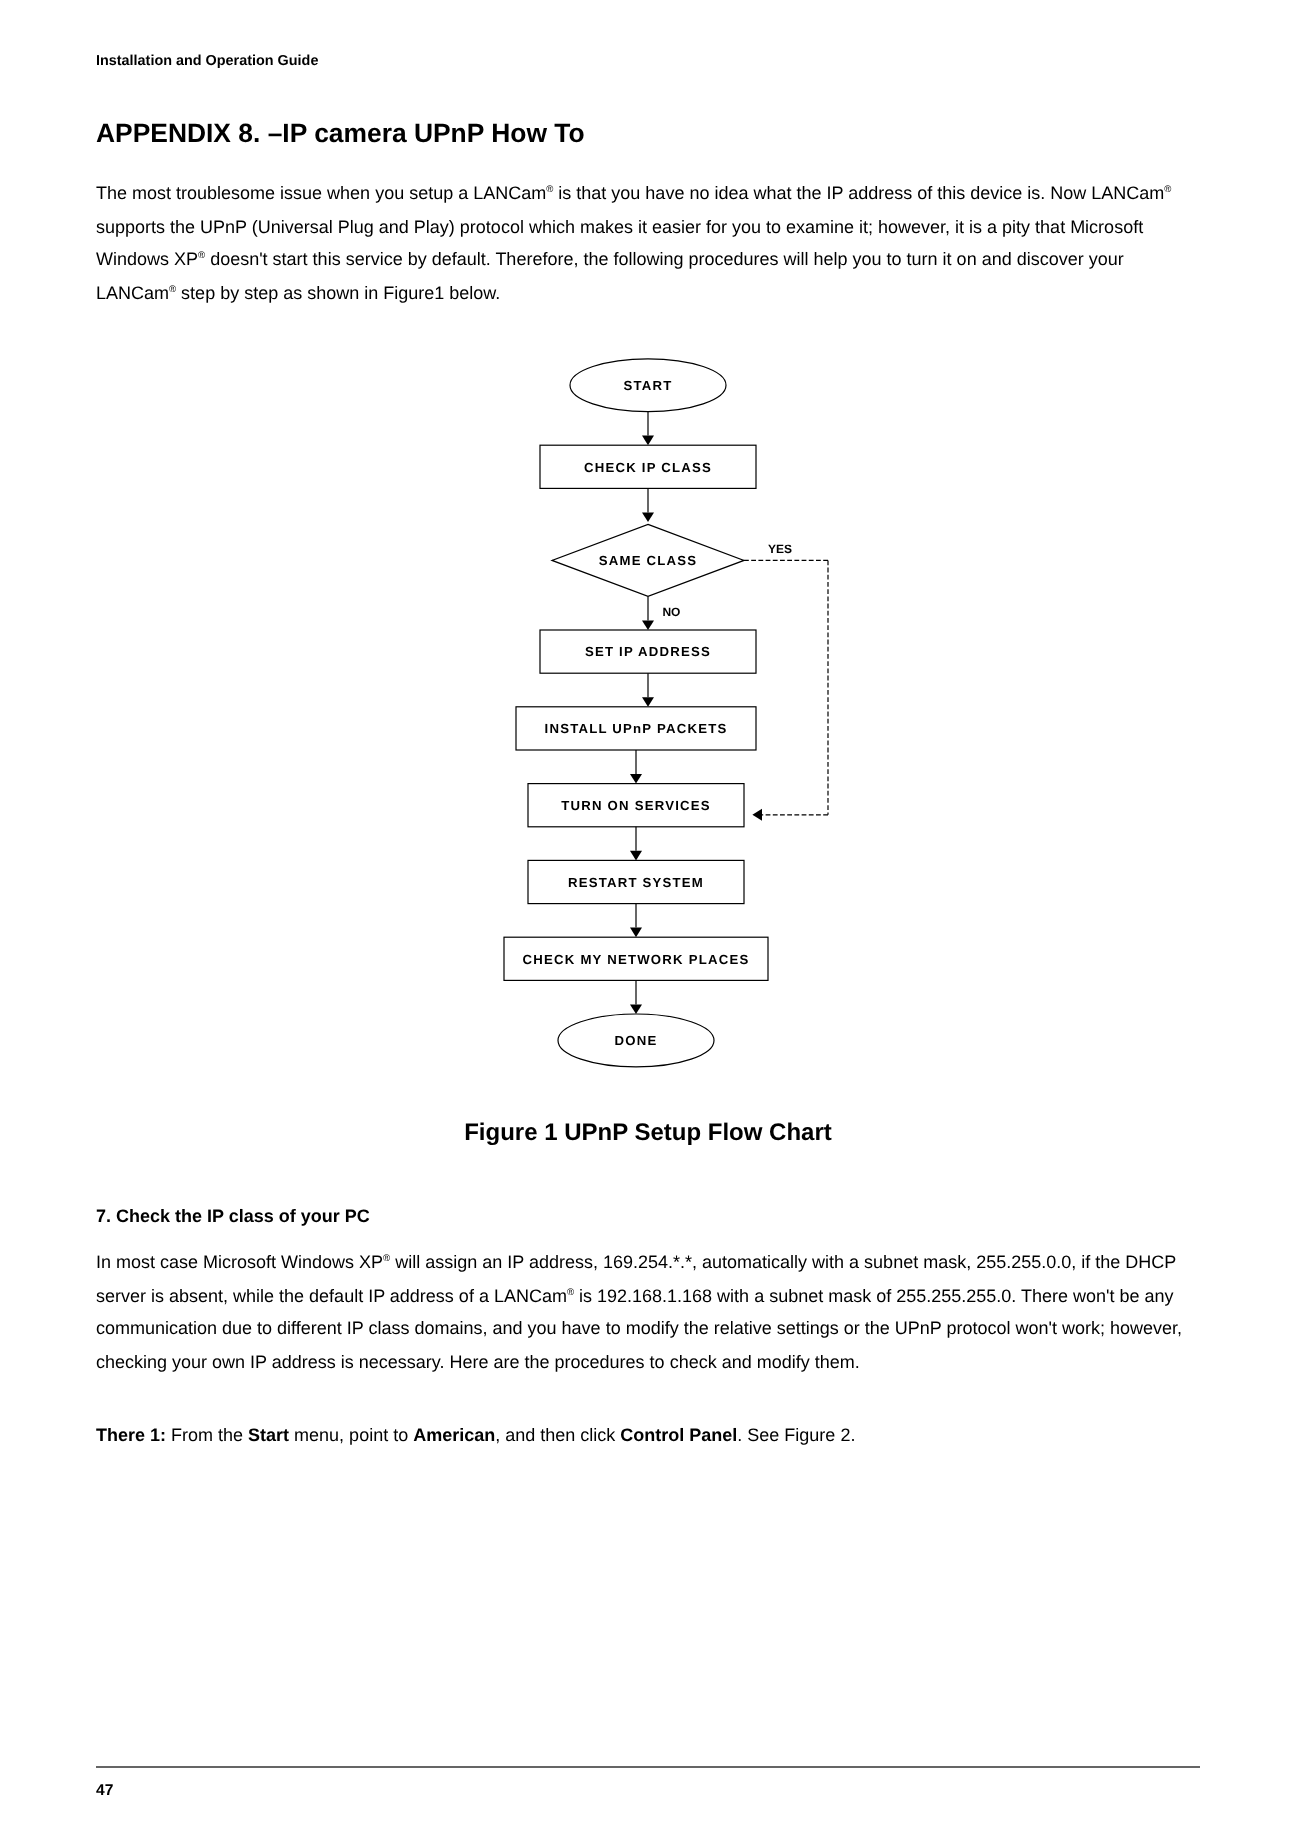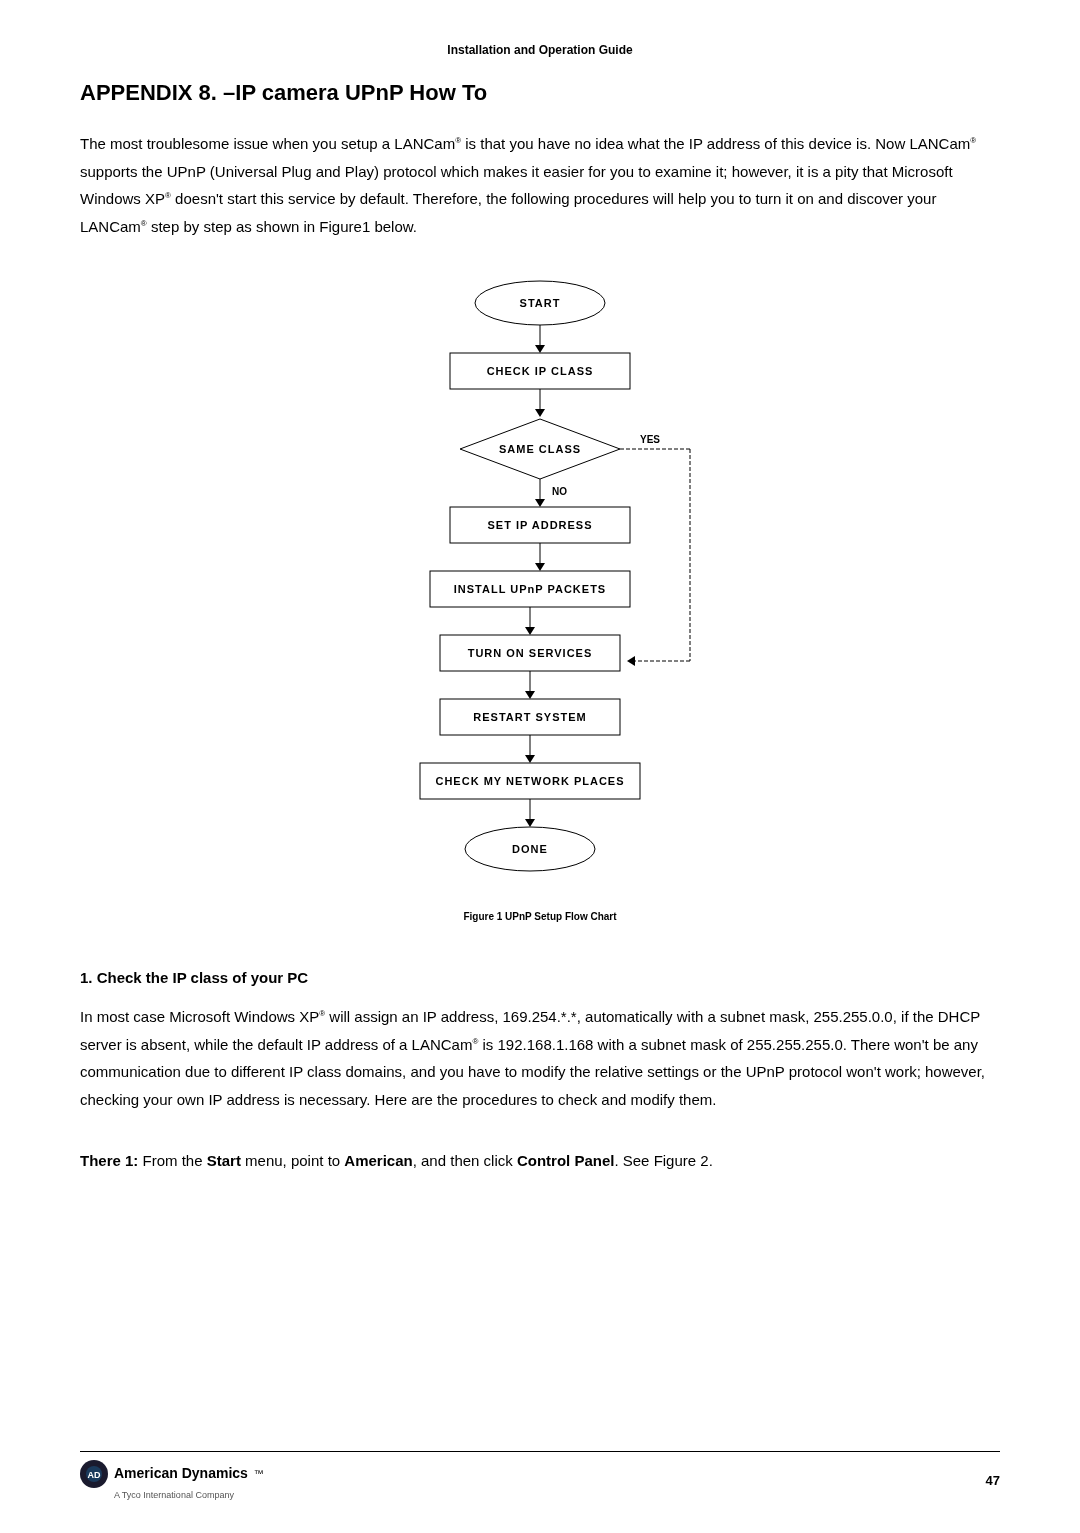--- a/index.html
+++ b/index.html
@@ -9,43 +9,42 @@
       color: #000;
       width: 1080px;
       min-height: 1533px;
       padding: 40px 80px 60px 80px;
       font-size: 15px;
       line-height: 1.7;
     }
     .top-label {
       font-size: 12px;
       font-weight: bold;
-      margin-bottom: 14px;
+      margin-bottom: 32px;
       color: #000;
-      text-align: center;
     }
     .appendix-title {
       font-size: 22px;
       font-weight: bold;
       margin-bottom: 18px;
     }
     .body-text {
       font-size: 15px;
       line-height: 1.85;
       margin-bottom: 8px;
     }
     .figure-container {
       display: flex;
       flex-direction: column;
       align-items: center;
       margin: 30px 0 10px 0;
     }
 
     .figure-caption {
-      font-size: 10px;
+      font-size: 20px;
       margin-top: 10px;
       margin-bottom: 30px;
       text-align: right;
     }
     .figure-caption span {
       font-weight: bold;
     }
 
     .section-heading {
       font-size: 15px;
@@ -196,52 +195,38 @@
 
     </svg>
   </div>
 
   <div class="figure-caption">
     <span>Figure 1</span><span> UPnP Setup Flow Chart</span>
   </div>
 </div>
 
 
-<p class="section-heading">1. Check the IP class of your PC</p>
+<p class="section-heading">7. Check the IP class of your PC</p>
 
 
 <p class="body-text">
   In most case Microsoft Windows XP<sup>®</sup> will assign an IP address, 169.254.*.*, automatically with a
   subnet mask, 255.255.0.0, if the DHCP server is absent, while the default IP address of a
   LANCam<sup>®</sup> is 192.168.1.168 with a subnet mask of 255.255.255.0. There won't be any
   communication due to different IP class domains, and you have to modify the relative settings or
   the UPnP protocol won't work; however, checking your own IP address is necessary. Here are
   the procedures to check and modify them.
 </p>
 
 <br>
 
 
 <p class="body-text">
   <strong>There 1:</strong> From the <strong>Start</strong> menu, point to <strong>American</strong>, and then click <strong>Control Panel</strong>. See Figure 2.
 </p>
 
 
 <div class="footer">
-  <div class="footer-logo">
-    <div class="footer-logo-img">
-      <div class="footer-logo-circle">
-
-        <svg width="18" height="18" viewBox="0 0 18 18">
-          <circle cx="9" cy="9" r="8" fill="#1a3a5c" stroke="none"></circle>
-          <text x="9" y="13" text-anchor="middle" fill="white" font-size="9" font-weight="bold">AD</text>
-        </svg>
-      </div>
-      <span class="footer-logo-text">American Dynamics</span>
-      <span style="font-size:10px;">™</span>
-    </div>
-    <div class="footer-logo-sub">A Tyco International Company</div>
-  </div>
   <div class="footer-page">47</div>
 </div>
 
 
 
 
 </body></html>

